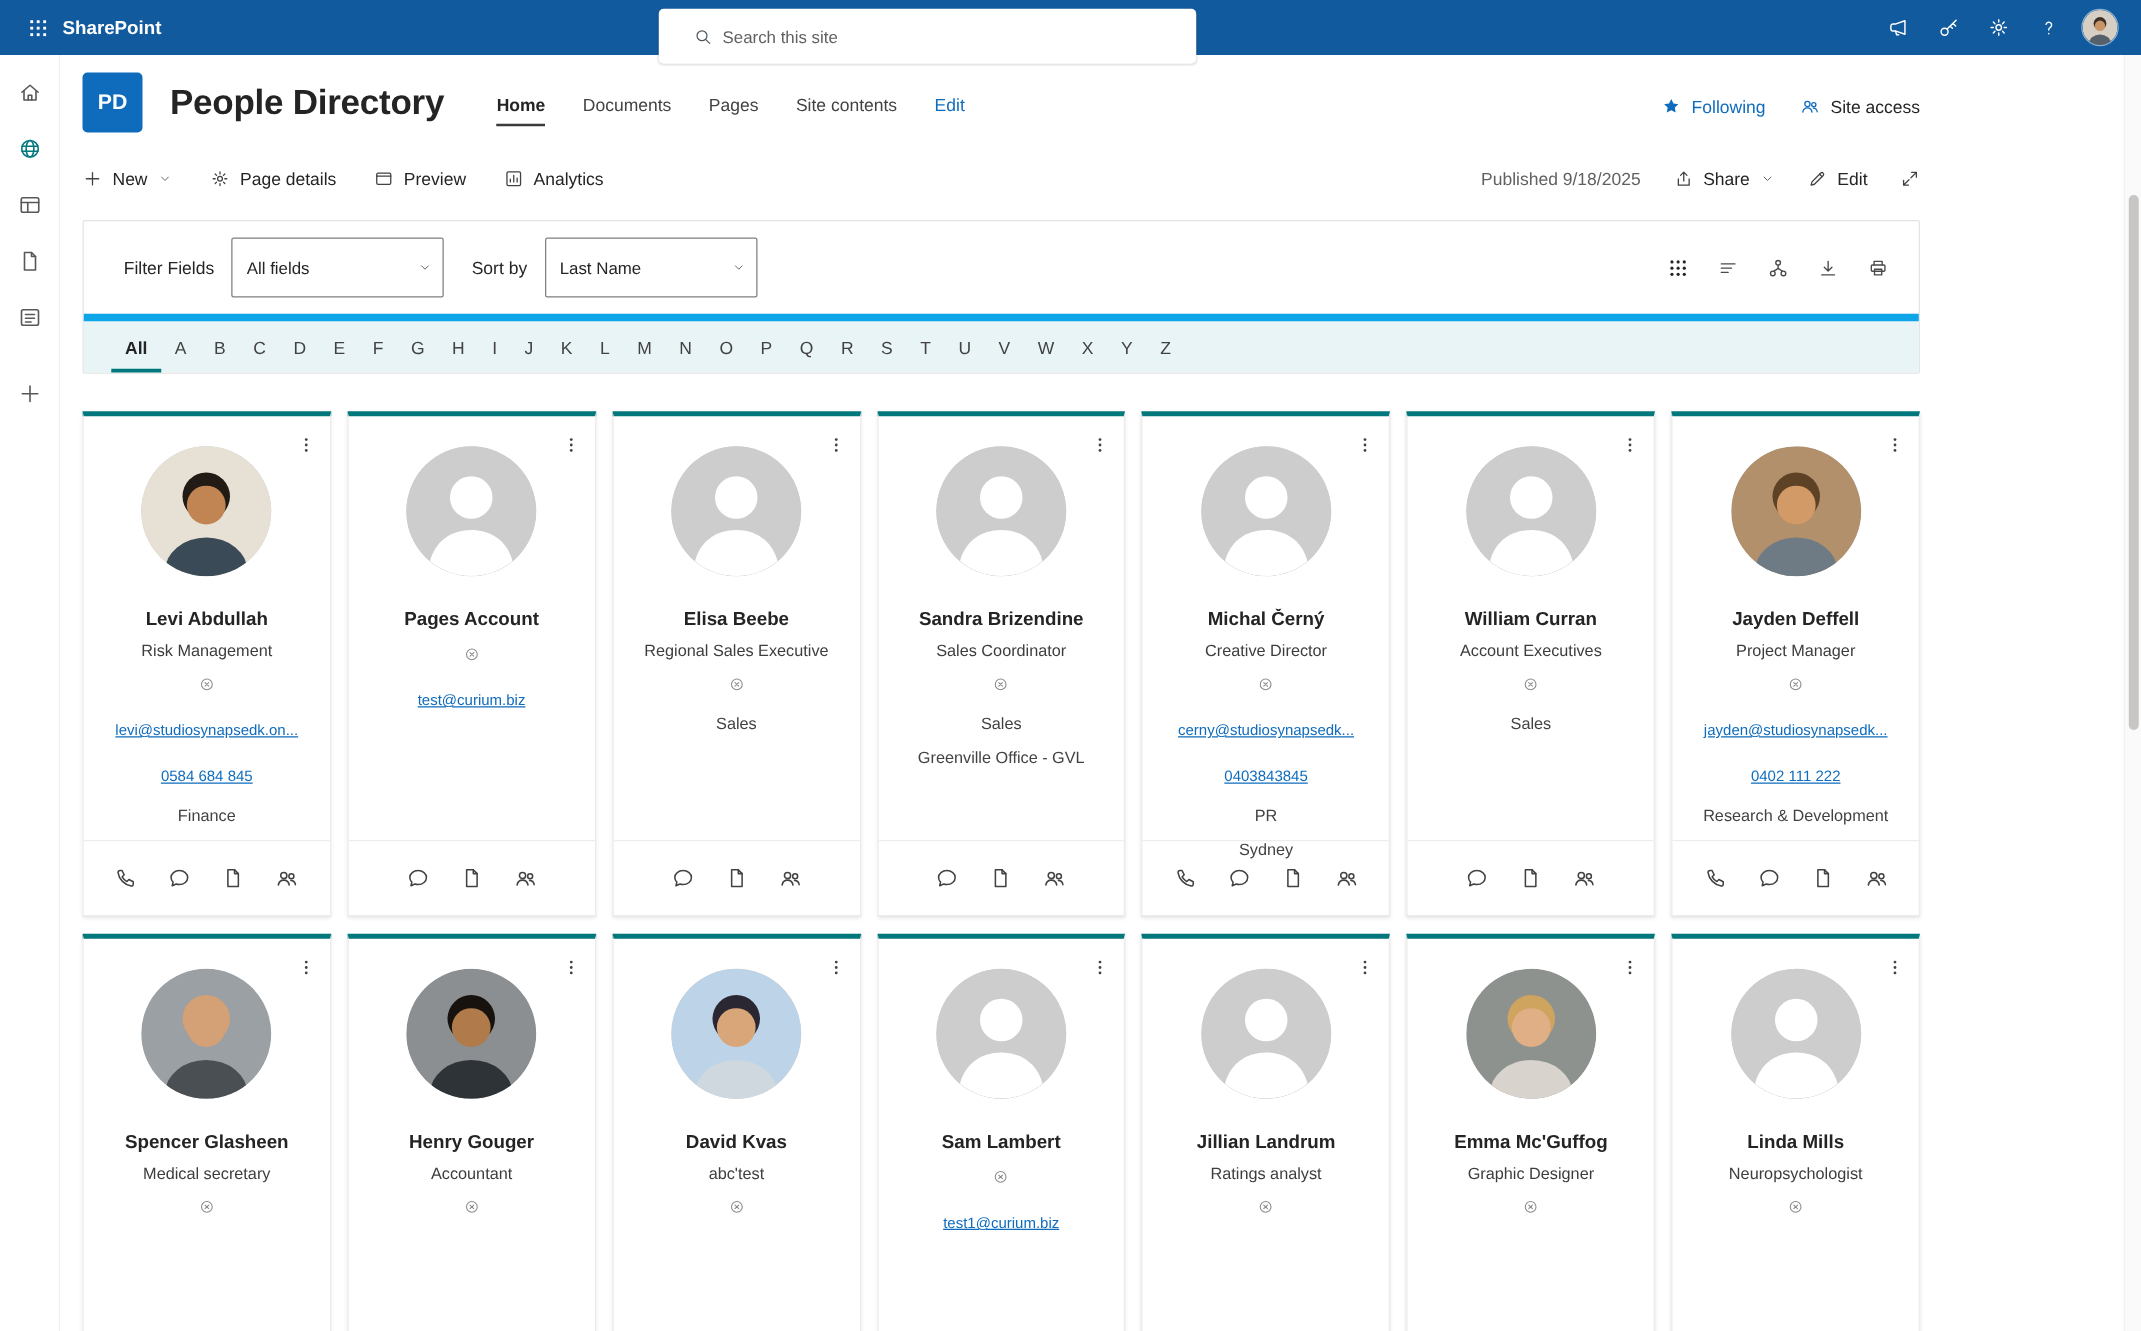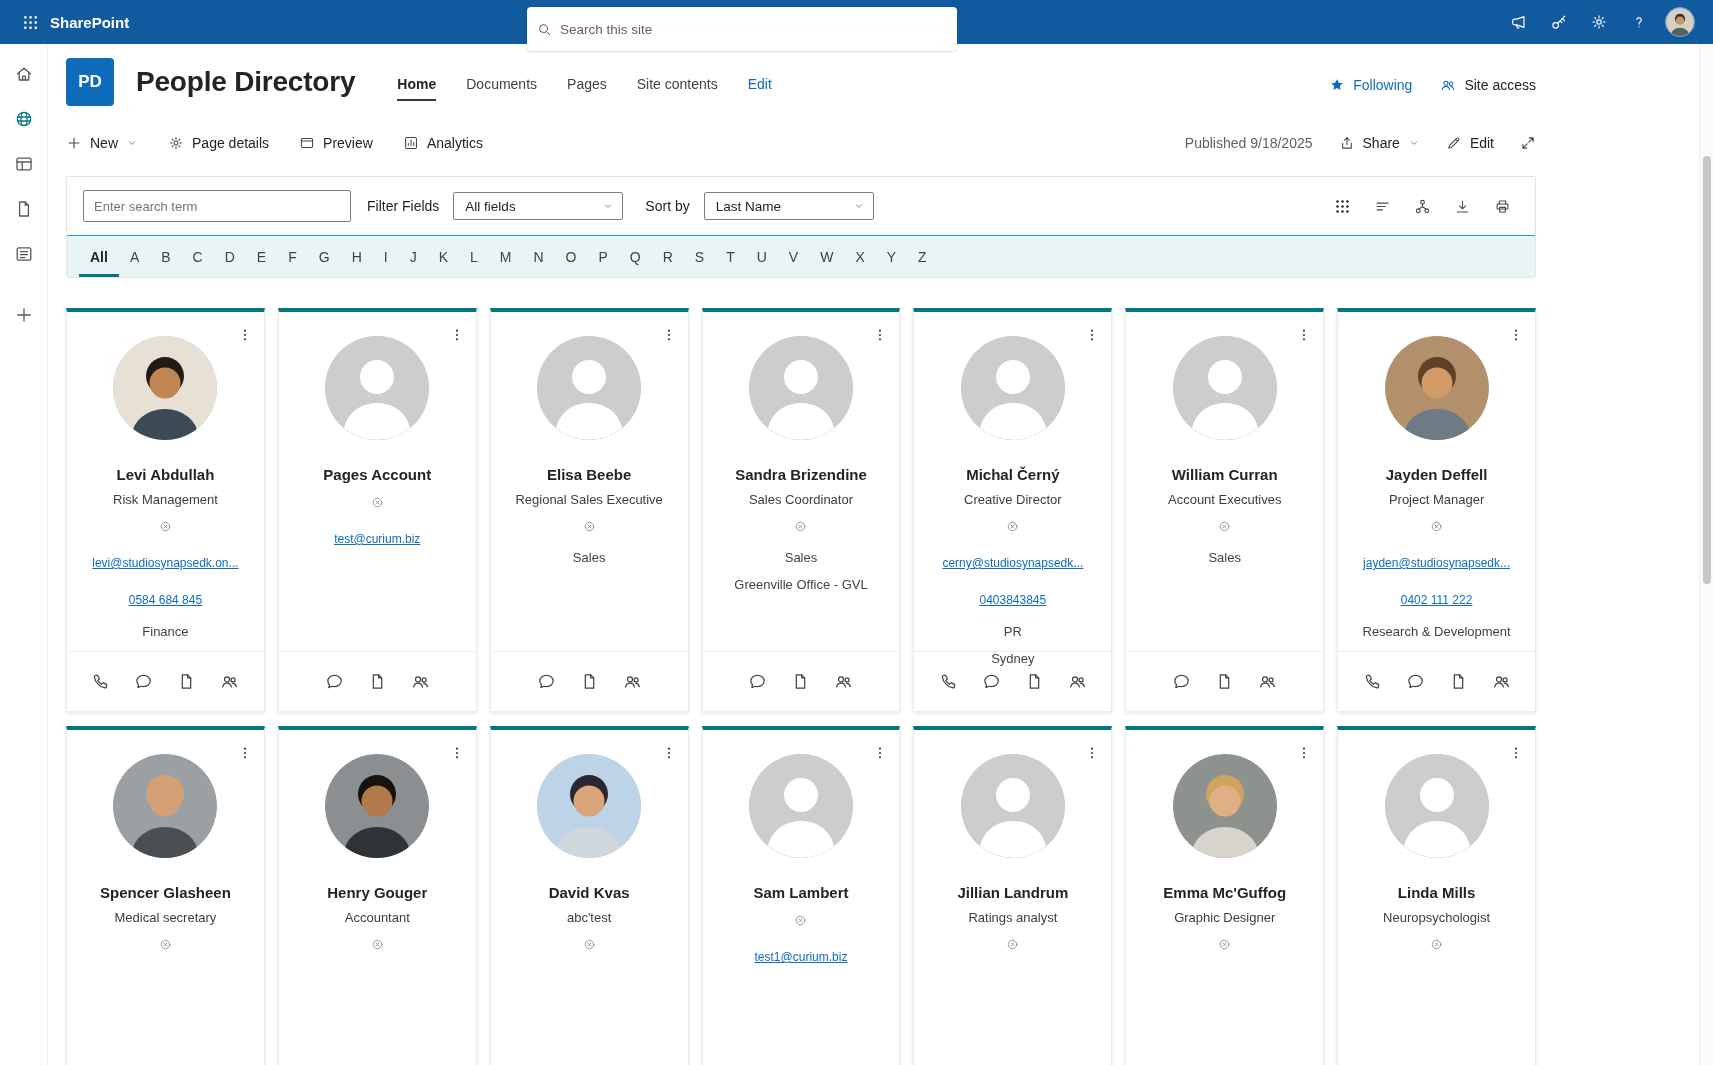--- a/index.html
+++ b/index.html
@@ -16,21 +16,21 @@
   a{cursor:pointer}
   .icon{display:inline-flex;width:16px;height:16px;flex:none}
   .icon svg{width:100%;height:100%;display:block}
 
   
   .suite-bar{position:relative;height:44px;background:var(--suite-bar);color:#fff;display:flex;align-items:center;padding:0 10px}
   .suite-left{display:flex;align-items:center}
   .suite-waffle{width:40px;height:44px;display:flex;align-items:center;justify-content:center}
   .suite-waffle .icon{width:17px;height:17px}
   .suite-title{font-size:15px;font-weight:700;color:#fff;text-decoration:none;margin-left:0}
-  .suite-search{position:absolute;left:527px;top:7px;width:430px;height:44px;background:#fff;border-radius:4px;display:flex;align-items:center;padding:0 10px;gap:8px;color:#4a5560;box-shadow:0 1px 2px rgba(0,0,0,.15)}
+  .suite-search{position:absolute;left:527px;top:7px;width:430px;height:44px;background:#fff;border-radius:4px;display:flex;align-items:center;padding:0 28px;gap:8px;color:#4a5560;box-shadow:0 1px 2px rgba(0,0,0,.15)}
   .suite-search .icon{width:15px;height:15px}
   .suite-search input{border:none;outline:none;flex:1;font-size:13.5px;font-family:inherit;color:#242424;background:transparent}
   .suite-search input::placeholder{color:#616161}
   .suite-right{margin-left:auto;display:flex;align-items:center}
   .suite-right .icon-btn{width:40px;height:44px;display:flex;align-items:center;justify-content:center;color:#fff}
   .suite-right .icon{width:18px;height:18px}
   .suite-avatar{width:30px;height:30px;border-radius:50%;overflow:hidden;margin:0 8px 0 6px;border:1px solid rgba(255,255,255,.5)}
   .suite-avatar svg{width:100%;height:100%;display:block}
 
   
@@ -66,27 +66,27 @@
   .cmd-right .cmd-btn{margin-right:0;margin-left:26px}
   .published{color:#616161;white-space:nowrap}
 
   
   .filter-block{margin-top:16px;border:1px solid #e3e3e3;border-radius:2px;background:#fff}
   .toolbar{display:flex;align-items:center;padding:13px 16px;font-size:14px}
   .term-input{width:268px;height:32px;border:1px solid #7f7f7f;border-radius:2px;padding:0 10px;font-size:13px;font-family:inherit;outline:none}
   .term-input::placeholder{color:#767676}
   .tb-label{margin-left:16px;color:#242424;white-space:nowrap}
   .tb-label.sort{margin-left:22px}
-  .dropdown{width:170px;height:28px;border:1px solid #7f7f7f;border-radius:2px;display:flex;align-items:center;padding:0 8px 0 11px;margin-left:14px;font-size:13.5px;background:#fff}
+  .dropdown{width:170px;height:48px;border:1px solid #7f7f7f;border-radius:2px;display:flex;align-items:center;padding:0 8px 0 11px;margin-left:14px;font-size:13.5px;background:#fff}
   .dd-value{flex:1;text-align:left;color:#242424;overflow:hidden;white-space:nowrap}
   .view-icons{margin-left:auto;display:flex;align-items:center;gap:6px}
   .tool-btn{width:34px;height:32px;display:flex;align-items:center;justify-content:center;color:#4a4a4a;border-radius:2px}
   .tool-btn .icon{width:17px;height:17px}
   .tool-btn.active{color:#242424}
-  .alphabet{display:flex;align-items:stretch;background:var(--alphabet-bg);border-top:1px solid #0ea5e9;padding:0 12px}
+  .alphabet{display:flex;align-items:stretch;background:var(--alphabet-bg);border-top:6px solid #0ea5e9;padding:0 22px}
   .letter{padding:14px 11px 10px;font-size:14px;color:#424242;border-bottom:3px solid transparent;line-height:1}
   .letter.active{font-weight:700;color:#242424;border-bottom-color:var(--accent)}
 
   
   .cards{display:grid;grid-template-columns:repeat(7,1fr);gap:14px 13px;margin-top:30px}
   .card{position:relative;height:404px;background:#fff;border:1px solid #ececec;border-top:4px solid var(--accent);box-shadow:0 1.6px 3.6px rgba(0,0,0,.1),0 .3px .9px rgba(0,0,0,.07);text-align:center;font-size:13px;color:#424242}
   .card-menu{position:absolute;top:8px;right:4px;width:30px;height:30px;display:flex;align-items:center;justify-content:center;color:#424242}
   .card-menu .icon{width:16px;height:16px}
   .avatar{width:104px;height:104px;border-radius:50%;overflow:hidden;margin:24px auto 0;background:#cdcdcd}
   .avatar svg{width:100%;height:100%;display:block}
@@ -383,21 +383,20 @@
                     <path d="M11.6 3.6h4.8v4.8M16.4 3.6 11 9M8.4 16.4H3.6v-4.8M3.6 16.4 9 11"></path>
                   </g>
                 </svg>
               </span>
           </button>
         </div>
       </div>
 
       <section class="filter-block">
         <div class="toolbar">
-          <input class="term-input" placeholder="Enter search term" style="">
           <label class="tb-label">Filter Fields</label>
           <div class="dropdown">
             <span class="dd-value">All fields</span>
             <span class="icon chev">
                 <svg viewBox="0 0 20 20" aria-hidden="true">
                   <g fill="none" stroke="currentColor" stroke-width="1.3" stroke-linecap="round" stroke-linejoin="round">
                     <path d="m5.5 7.8 4.5 4.5 4.5-4.5"></path>
                   </g>
                 </svg>
               </span>

